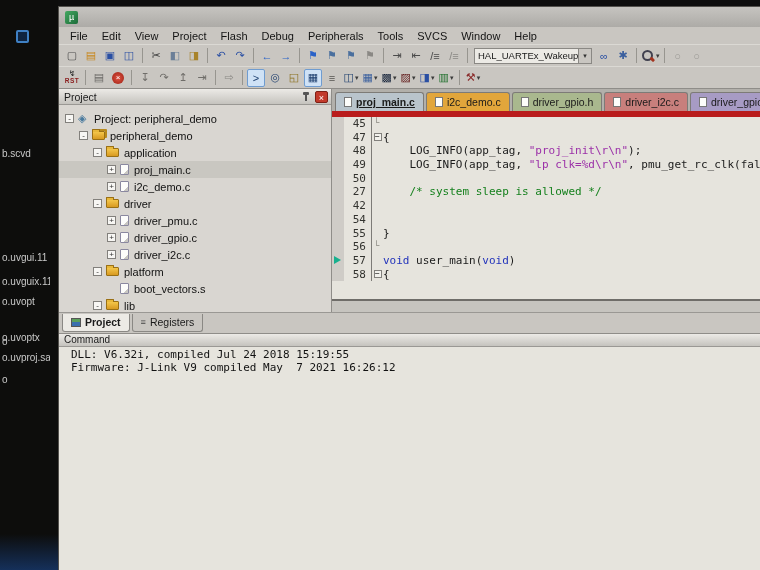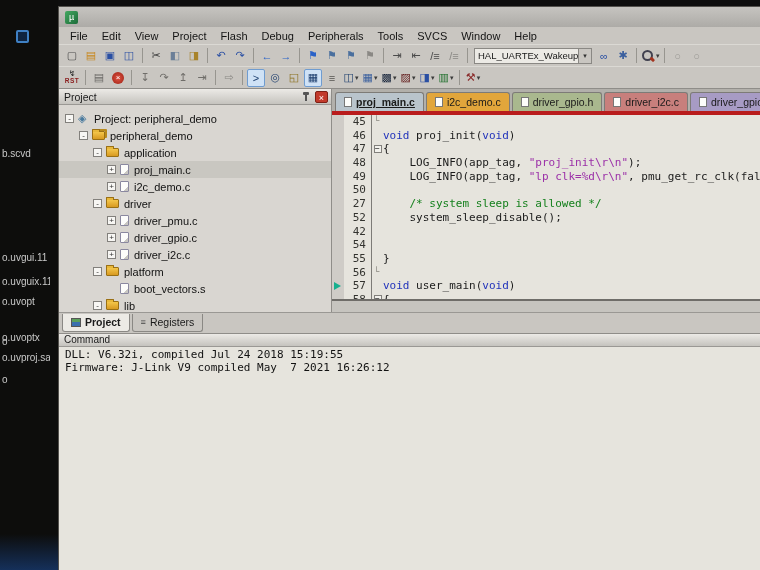--- a/index.html
+++ b/index.html
@@ -90,21 +90,21 @@
 
   
   .editor-area { flex: 1; min-width: 0; display: flex; flex-direction: column; background: #b2b0ab; }
   .tabstrip { height: 22px; flex: none; display: flex; align-items: flex-end; gap: 2px; padding: 2px 0 0 3px; }
   .tab { height: 19px; padding: 0 8px; display: flex; align-items: center; gap: 4px;
     border: 1px solid #7d7b77; border-bottom: none; border-radius: 3px 3px 0 0;
     font-size: 10.5px; color: #1a1a1a; white-space: nowrap; }
   .tab .doc { width: 8px; height: 10px; background: #fdfdfb; border: 1px solid #777; flex: none; }
   .tab.active { font-weight: bold; text-decoration: underline; }
 
-  .editor { flex: 1; min-height: 0; background: #e6e4dd; border-top: 4px solid #b91c1c;
+  .editor { flex: 1; min-height: 0; background: #e6e4dd; border-top: 6px solid #b91c1c;
     overflow: hidden; font-family: "DejaVu Sans Mono", monospace; }
   .crow { height: 13.7px; display: flex; line-height: 13.7px; font-size: 11px; }
   .mg { width: 12px; flex: none; background: #cfccc7; position: relative; }
   .marker { position: absolute; left: 2px; top: 2.5px; width: 0; height: 0;
     border-left: 7px solid #17b08e; border-top: 4.5px solid transparent; border-bottom: 4.5px solid transparent; }
   .lnn { width: 27px; flex: none; text-align: right; padding-right: 5px; color: #33332f; }
   .fold { width: 12px; flex: none; border-left: 1px solid #7d7b77; position: relative;
     font-size: 8px; color: #6a6864; }
   .foldbox { position: absolute; left: 1.5px; top: 2.5px; width: 8px; height: 8px;
     border: 1px solid #82807c; background: #f2f1ec; font-size: 8px; line-height: 6px; text-align: center; color: #222; }
@@ -122,21 +122,21 @@
   .btab.active { background: #eceae5; font-weight: bold; }
   .btab .bicon { width: 10px; height: 9px; background: linear-gradient(#5a9e5a 40%, #3a6fae 41%);
     border: 1px solid #555; }
   .btab .ricon { font-size: 9px; color: #444; }
 
   .cmd-header { height: 14px; flex: none; background: linear-gradient(#eceae6, #c5c3be);
     border-top: 1px solid #8f8d89; border-bottom: 1px solid #9a9894;
     font-size: 10px; color: #1a1a1a; padding-left: 5px; display: flex; align-items: center; }
   .cmd-body { flex: 1; background: #e6e4dd; font-family: "DejaVu Sans Mono", monospace;
     font-size: 11px; color: #121212; padding: 1px 0 0 6px; white-space: pre; overflow: hidden; }
-  .cmd-line { height: 13px; line-height: 13px; }
+  .cmd-line { height: 13px; line-height: 13px; margin-left: 6px; }
 </style>
 </head>
 <body>
 
 <div class="desktop-strip">
   <div class="desk-icon"></div>
   <div id="desk-files">
       <div class="desk-file" style="top: 148px;">b.scvd</div>
       <div class="desk-file" style="top: 252px;">o.uvgui.11</div>
       <div class="desk-file" style="top: 276px;">o.uvguix.11</div>
@@ -433,26 +433,20 @@
           <div class="crow">
             <div class="mg"></div>
             <div class="lnn">45</div>
             <div class="fold">
               <span class="foldend">└</span>
             </div>
             <div class="codeln"></div>
           </div>
           <div class="crow">
             <div class="mg"></div>
-            <div class="lnn">46</div>
-            <div class="fold"></div>
-            <div class="codeln"><span class="tok-k" style="color: rgb(34, 51, 187);">void</span><span class="tok-p" style="color: rgb(27, 27, 27);"> proj_init(</span><span class="tok-k" style="color: rgb(34, 51, 187);">void</span><span class="tok-p" style="color: rgb(27, 27, 27);">)</span></div>
-          </div>
-          <div class="crow">
-            <div class="mg"></div>
             <div class="lnn">47</div>
             <div class="fold">
               <span class="foldbox">−</span>
             </div>
             <div class="codeln"><span class="tok-p" style="color: rgb(27, 27, 27);">{</span></div>
           </div>
           <div class="crow">
             <div class="mg"></div>
             <div class="lnn">48</div>
             <div class="fold"></div>
@@ -471,26 +465,20 @@
             <div class="codeln"></div>
           </div>
           <div class="crow">
             <div class="mg"></div>
             <div class="lnn">27</div>
             <div class="fold"></div>
             <div class="codeln"><span class="tok-c" style="color: rgb(21, 128, 29);">    /* system sleep is allowed */</span></div>
           </div>
           <div class="crow">
             <div class="mg"></div>
-            <div class="lnn">52</div>
-            <div class="fold"></div>
-            <div class="codeln"><span class="tok-p" style="color: rgb(27, 27, 27);">    system_sleep_disable();</span></div>
-          </div>
-          <div class="crow">
-            <div class="mg"></div>
             <div class="lnn">42</div>
             <div class="fold"></div>
             <div class="codeln"></div>
           </div>
           <div class="crow">
             <div class="mg"></div>
             <div class="lnn">54</div>
             <div class="fold"></div>
           </div>
           <div class="crow">

